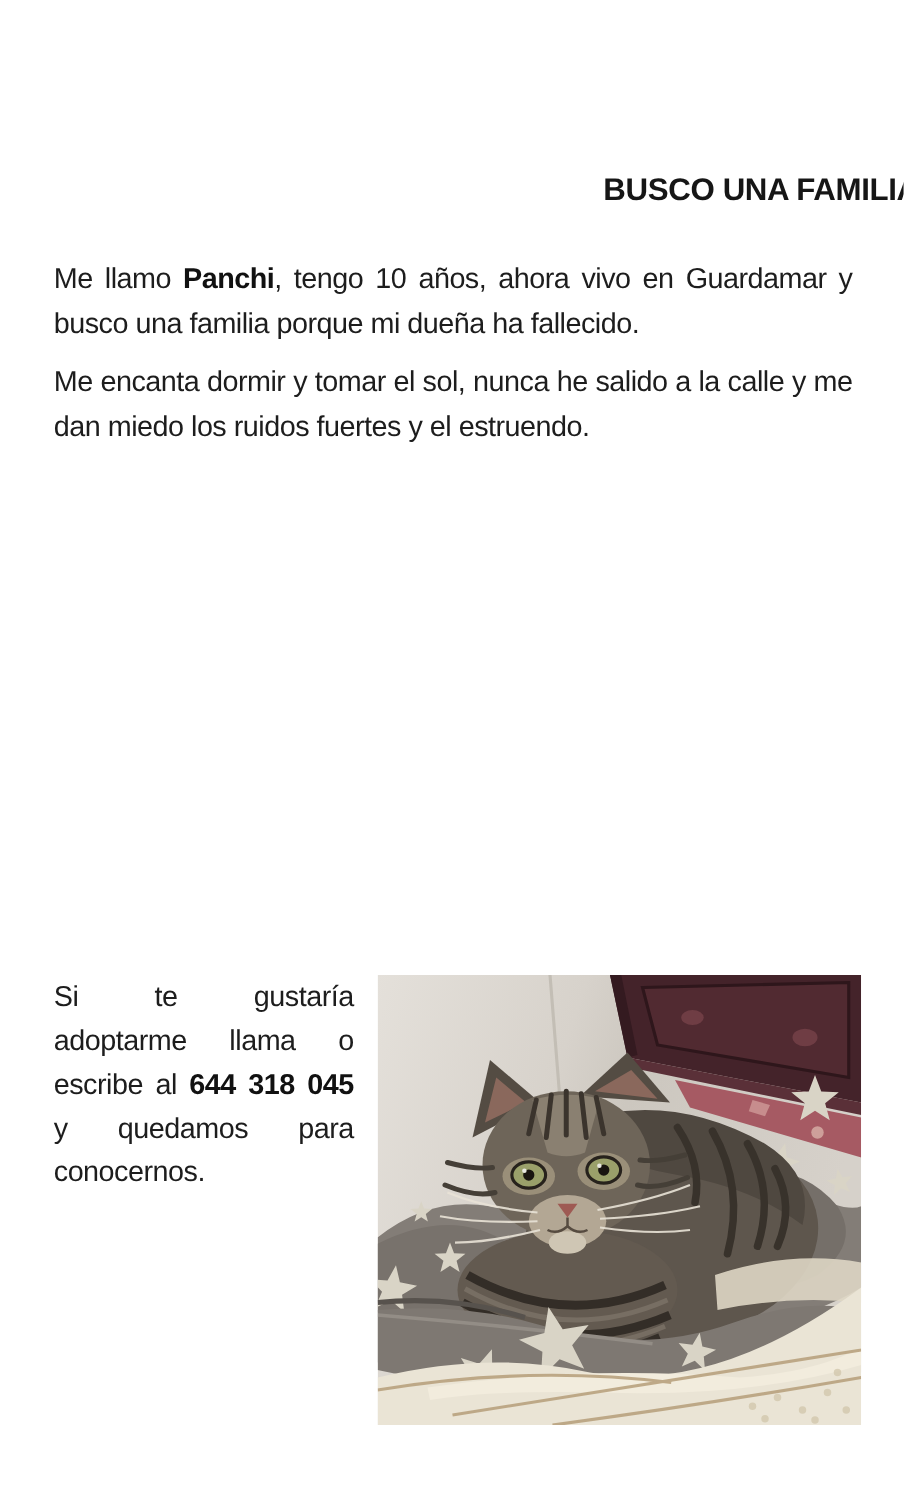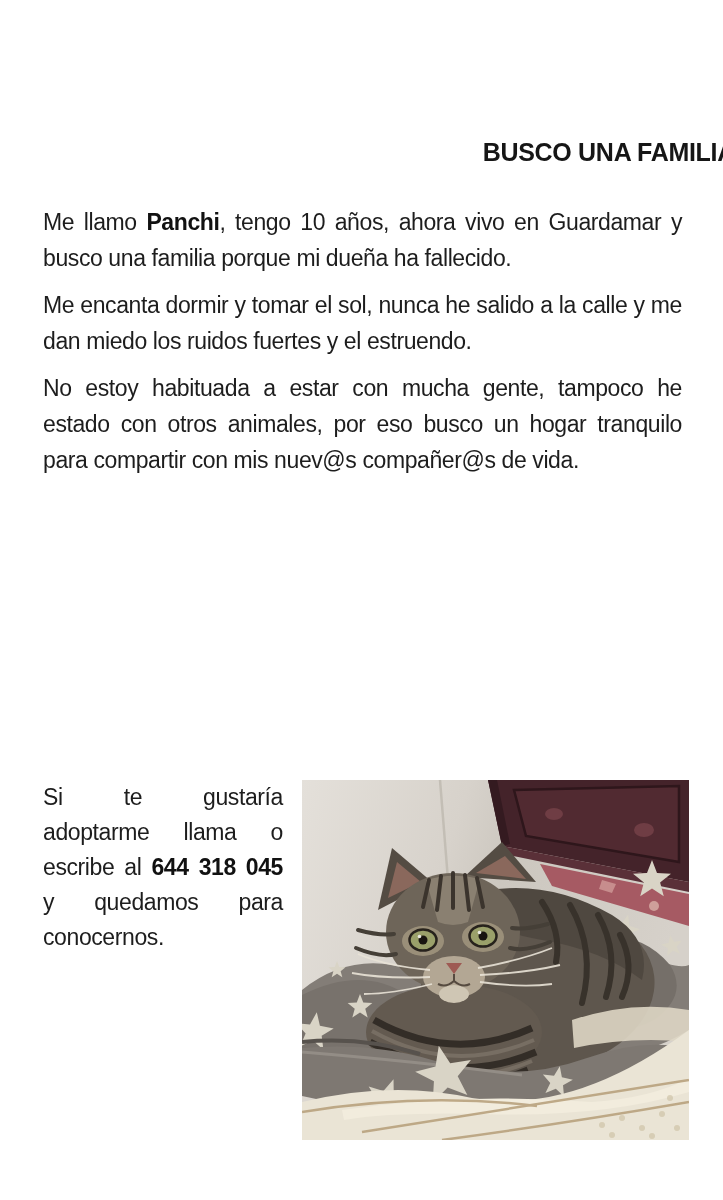--- a/index.html
+++ b/index.html
@@ -75,21 +75,20 @@
 </head>
 <body>
 
 <div class="page">
 
   <h1 class="title">BUSCO UNA FAMILIA</h1>
 
   <div class="body-text">
     <p><span>Me llamo </span><strong>Panchi</strong><span>, tengo 10 años, ahora vivo en Guardamar y busco una familia porque mi dueña ha fallecido.</span></p>
     <p>Me encanta dormir y tomar el sol, nunca he salido a la calle y me dan miedo los ruidos fuertes y el estruendo.</p>
-    <p>No estoy habituada a estar con mucha gente, tampoco he estado con otros animales, por eso busco un hogar tranquilo para compartir con mis nuev@s compañer@s de vida.</p>
   </div>
 
   <div class="contact"><span>Si te gustaría adoptarme llama o escribe al </span><strong>644 318 045</strong><span> y quedamos para conocernos.</span></div>
 
   <div class="photo">
     <svg width="387" height="360" viewBox="0 0 387 360" xmlns="http://www.w3.org/2000/svg">
       <defs>
         <path id="star" d="M0,-20 L5,-6.9 L19,-6.2 L8.1,2.6 L11.8,16.2 L0,8.5 L-11.8,16.2 L-8.1,2.6 L-19,-6.2 L-5,-6.9 Z"></path>
         <linearGradient id="wallg" x1="0" y1="0" x2="1" y2="0.3">
           <stop offset="0" stop-color="#e4e0da"></stop>

